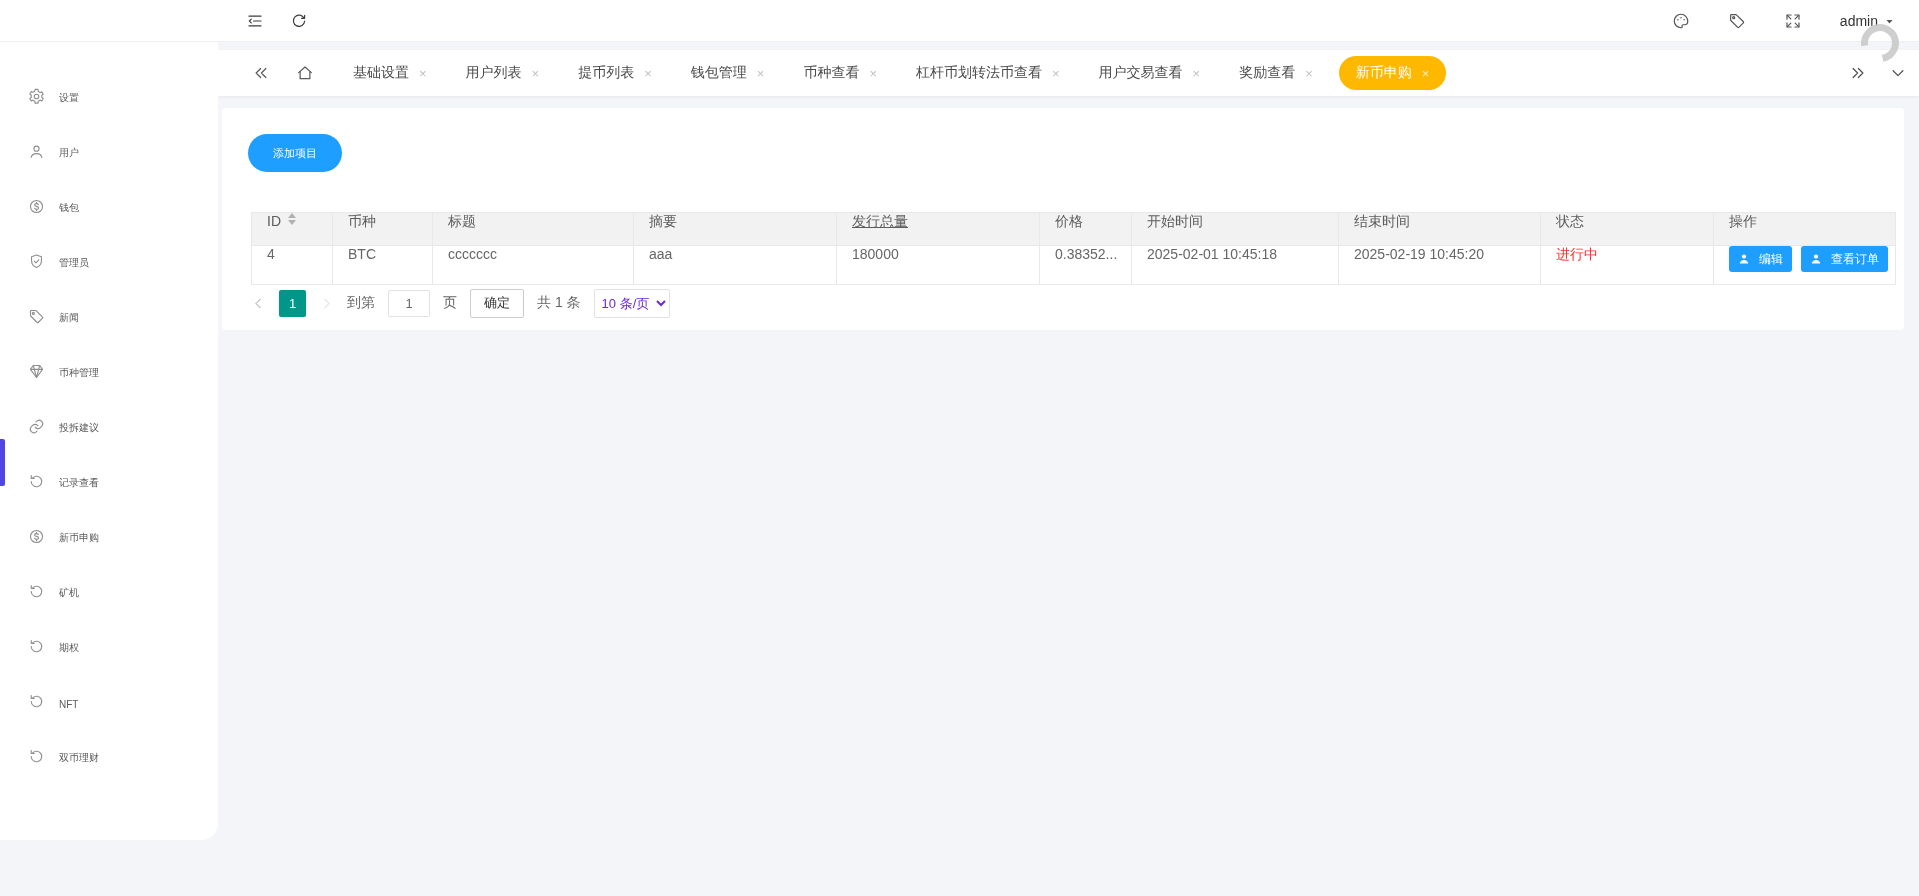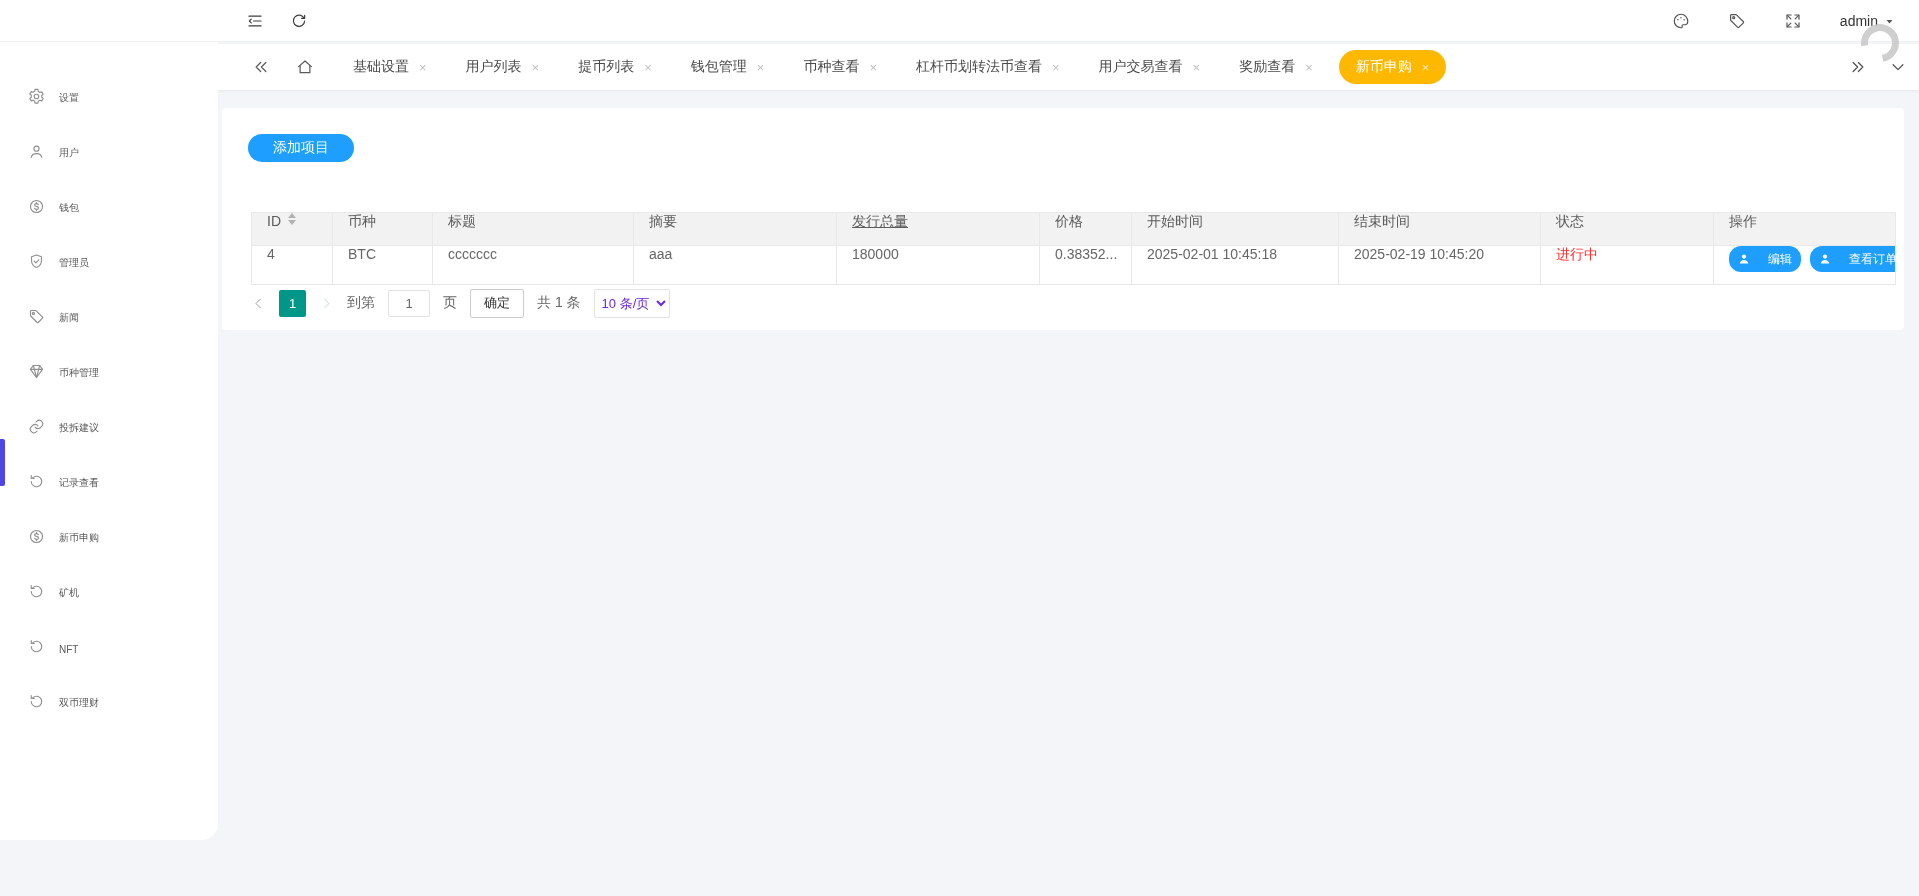--- a/index.html
+++ b/index.html
@@ -20,48 +20,48 @@
   
   #header{position:absolute;left:0;top:0;width:1919px;height:42px;background:#fff;border-bottom:1px solid #eff0f3;z-index:3}
   .hicon{position:absolute;top:12px;width:18px;height:18px;color:#3d3d3d;cursor:pointer}
   #topbar-right{position:absolute;right:24px;top:0;height:42px;display:flex;align-items:center;gap:38px}
   #topbar-right .ticon{width:18px;height:18px;color:#555;cursor:pointer}
   #admin-dd{display:flex;align-items:center;gap:6px;font-size:14px;color:#333;cursor:pointer}
   #admin-dd .caret{width:11px;height:11px;color:#555}
   #c-ring{position:absolute;left:1861px;top:24px;width:38px;height:38px;border-radius:50%;border:7px solid #c7c7c7;border-bottom-color:transparent;transform:rotate(35deg);z-index:4;opacity:.85}
 
   
-  #tabbar{position:absolute;left:218px;top:44px;width:1701px;height:46px;background:#fff;display:flex;align-items:center;padding-left:34px;box-shadow:0 1px 3px rgba(0,0,0,.06);z-index:1}
+  #tabbar{position:absolute;left:218px;top:50px;width:1701px;height:46px;background:#fff;display:flex;align-items:center;padding-left:34px;box-shadow:0 1px 3px rgba(0,0,0,.06);z-index:1}
   .nav-ic{width:18px;height:18px;color:#595959;cursor:pointer;flex:0 0 18px}
   #tabbar .gap{width:26px;flex:0 0 26px}
   #tabs{display:flex;align-items:center;height:46px}
   .tab{display:flex;align-items:center;height:34px;padding:0 13px;margin-right:13px;font-size:14px;color:#4a4a4a;cursor:pointer;white-space:nowrap}
   .tab .close{margin-left:10px;font-size:13px;line-height:1;color:#bfbfbf;cursor:pointer}
   .tab.active{background:#ffb800;border-radius:17px;color:#fff;padding:0 17px}
   .tab.active .close{color:rgba(255,255,255,.75)}
   #tabbar-right{position:absolute;right:12px;top:0;height:46px;display:flex;align-items:center;gap:22px;z-index:5}
   #tabbar-right .nav-ic{color:#4f4f4f}
 
   
   #panel{position:absolute;left:222px;top:108px;width:1682px;height:222px;background:#fff;border-radius:4px;z-index:1}
-  #add-btn{position:absolute;left:26px;top:26px;height:28px;padding:0 25px;border:none;border-radius:19px;background:#1e9fff;color:#fff;font-size:14px;cursor:pointer}
+  #add-btn{position:absolute;left:26px;top:26px;height:38px;padding:0 25px;border:none;border-radius:19px;background:#1e9fff;color:#fff;font-size:11px;cursor:pointer}
 
   
   #table{position:absolute;left:29px;top:104px;width:1645px;border:1px solid #e8e8e8}
   .tr{display:flex;width:100%}
   .tr.head{background:#f2f2f2;height:32px}
   .tr.body-row{background:#fff;height:39px;border-top:1px solid #e8e8e8}
   .td{display:flex;align-items:flex-start;padding:0 15px;font-size:14px;color:#666;border-right:1px solid #e8e8e8;overflow:hidden;white-space:nowrap}
   .td:last-child{border-right:none}
   .tr.head .td{color:#5c5c5c}
   .sort{display:inline-flex;flex-direction:column;margin-left:7px;gap:2px;cursor:pointer}
   .sort i{display:block;width:0;height:0;border-left:4px solid transparent;border-right:4px solid transparent}
   .sort .up{border-bottom:5px solid #b2b2b2}
   .sort .down{border-top:5px solid #b2b2b2}
-  .act-btn{display:inline-flex;align-items:center;gap:18px;height:26px;padding:0 9px;margin-right:9px;background:#1e9fff;border:none;border-radius:12px;color:#fff;font-size:12px;cursor:pointer}
+  .act-btn{display:inline-flex;align-items:center;gap:9px;height:26px;padding:0 9px;margin-right:9px;background:#1e9fff;border:none;border-radius:3px;color:#fff;font-size:12px;cursor:pointer}
   .act-btn .icon{width:12px;height:12px}
 
   
   #pager{position:absolute;left:29px;top:176px;height:38px;display:flex;align-items:center;gap:13px;font-size:14px;color:#666}
   .pg-chev{width:15px;height:15px;color:#9a9a9a;cursor:pointer}
   .pg-chev.disabled{color:#d4d4d4}
   #page-current{width:27px;height:27px;display:flex;align-items:center;justify-content:center;background:#009688;color:#fff;font-size:13px;border-radius:2px;cursor:pointer}
   #goto-input{width:42px;height:27px;border:1px solid #e2e2e2;border-radius:2px;text-align:center;font-size:13px;color:#666;outline:none}
   #confirm-btn{height:29px;padding:0 13px;background:#fff;border:1px solid #ccc;border-radius:2px;font-size:13px;color:#333;cursor:pointer}
   #size-select{height:29px;border:1px solid #e2e2e2;border-radius:2px;background:#fff;font-size:13px;color:#6d28d9;padding:0 3px;outline:none}
@@ -196,20 +196,29 @@
         <span>新币申购</span>
       </div>
       <div class="menu-item">
         <span class="icon mi-icon">
           <svg viewBox="0 0 24 24" fill="none" stroke="currentColor" stroke-width="1.6" stroke-linecap="round" stroke-linejoin="round">
             <path d="M4.6 12a7.4 7.4 0 1 0 2.2-5.3"></path>
             <path d="M4.6 3.6v4.2h4.2"></path>
           </svg>
         </span>
         <span>矿机</span>
+      </div>
+      <div class="menu-item">
+        <span class="icon mi-icon">
+          <svg viewBox="0 0 24 24" fill="none" stroke="currentColor" stroke-width="1.6" stroke-linecap="round" stroke-linejoin="round">
+            <path d="M4.6 12a7.4 7.4 0 1 0 2.2-5.3"></path>
+            <path d="M4.6 3.6v4.2h4.2"></path>
+          </svg>
+        </span>
+        <span>期权</span>
       </div>
       <div class="menu-item">
         <span class="icon mi-icon">
           <svg viewBox="0 0 24 24" fill="none" stroke="currentColor" stroke-width="1.6" stroke-linecap="round" stroke-linejoin="round">
             <path d="M4.6 12a7.4 7.4 0 1 0 2.2-5.3"></path>
             <path d="M4.6 3.6v4.2h4.2"></path>
           </svg>
         </span>
         <span>NFT</span>
       </div>

